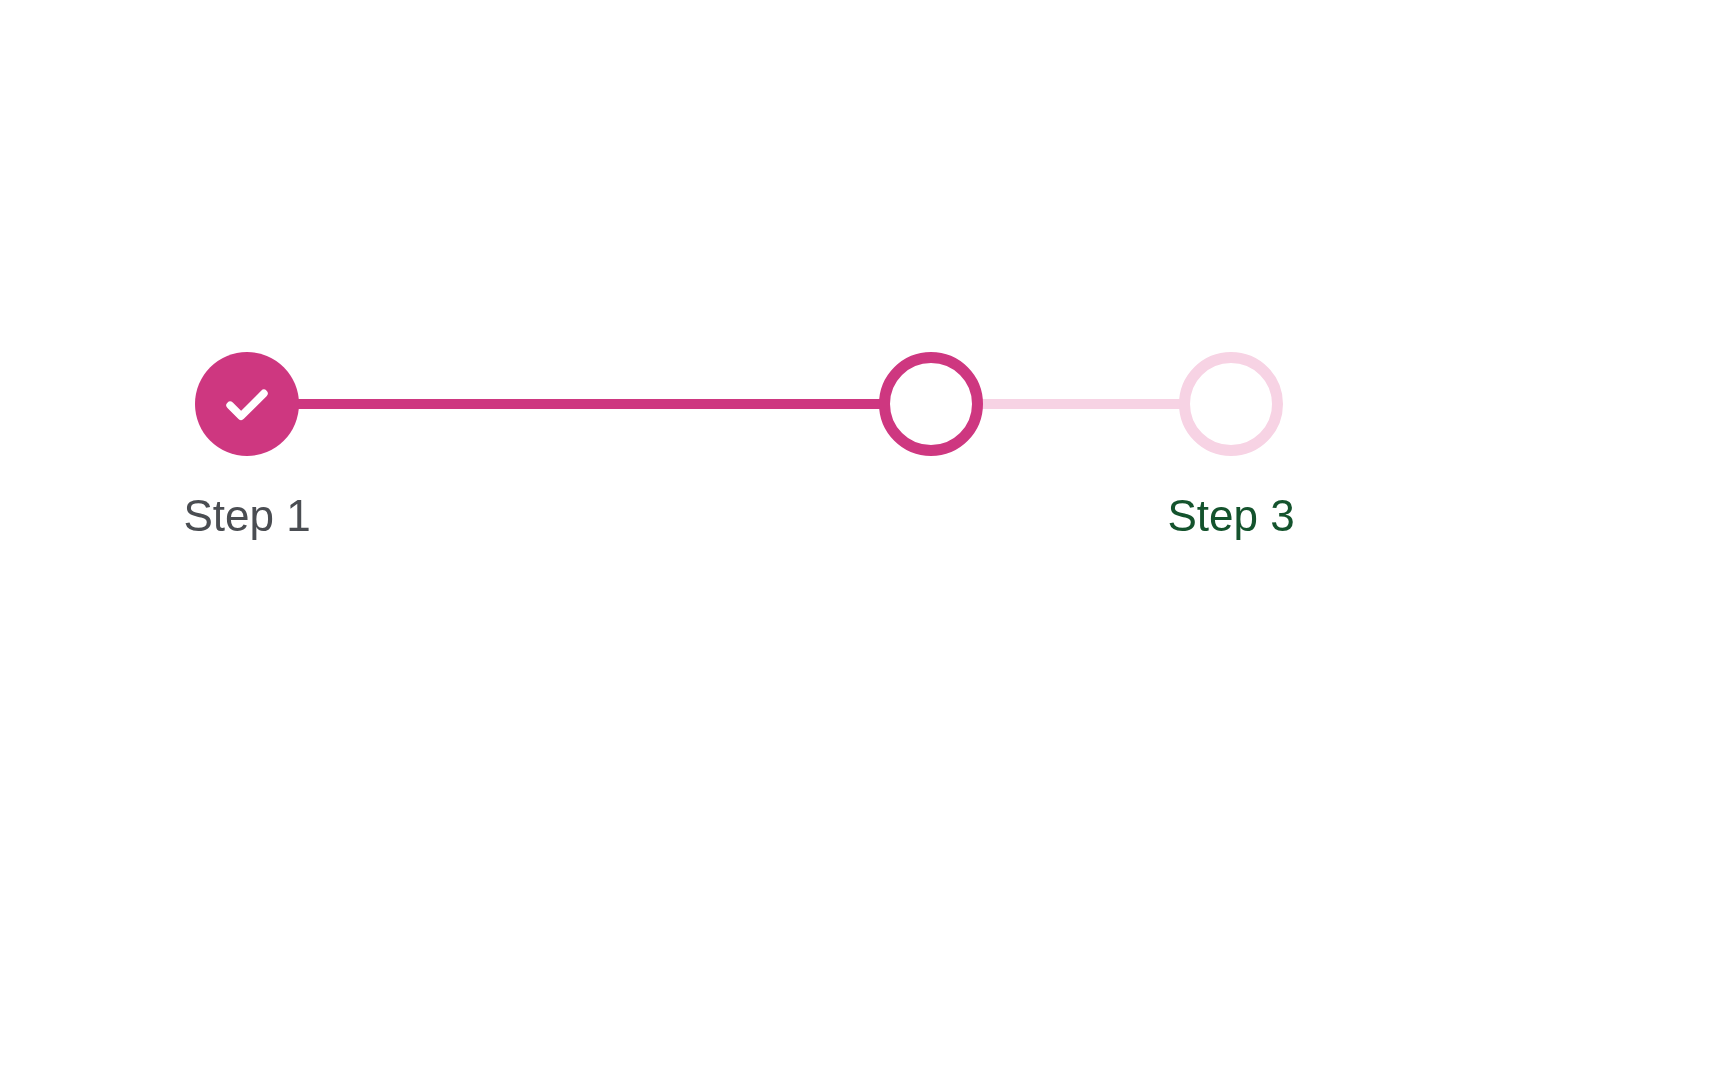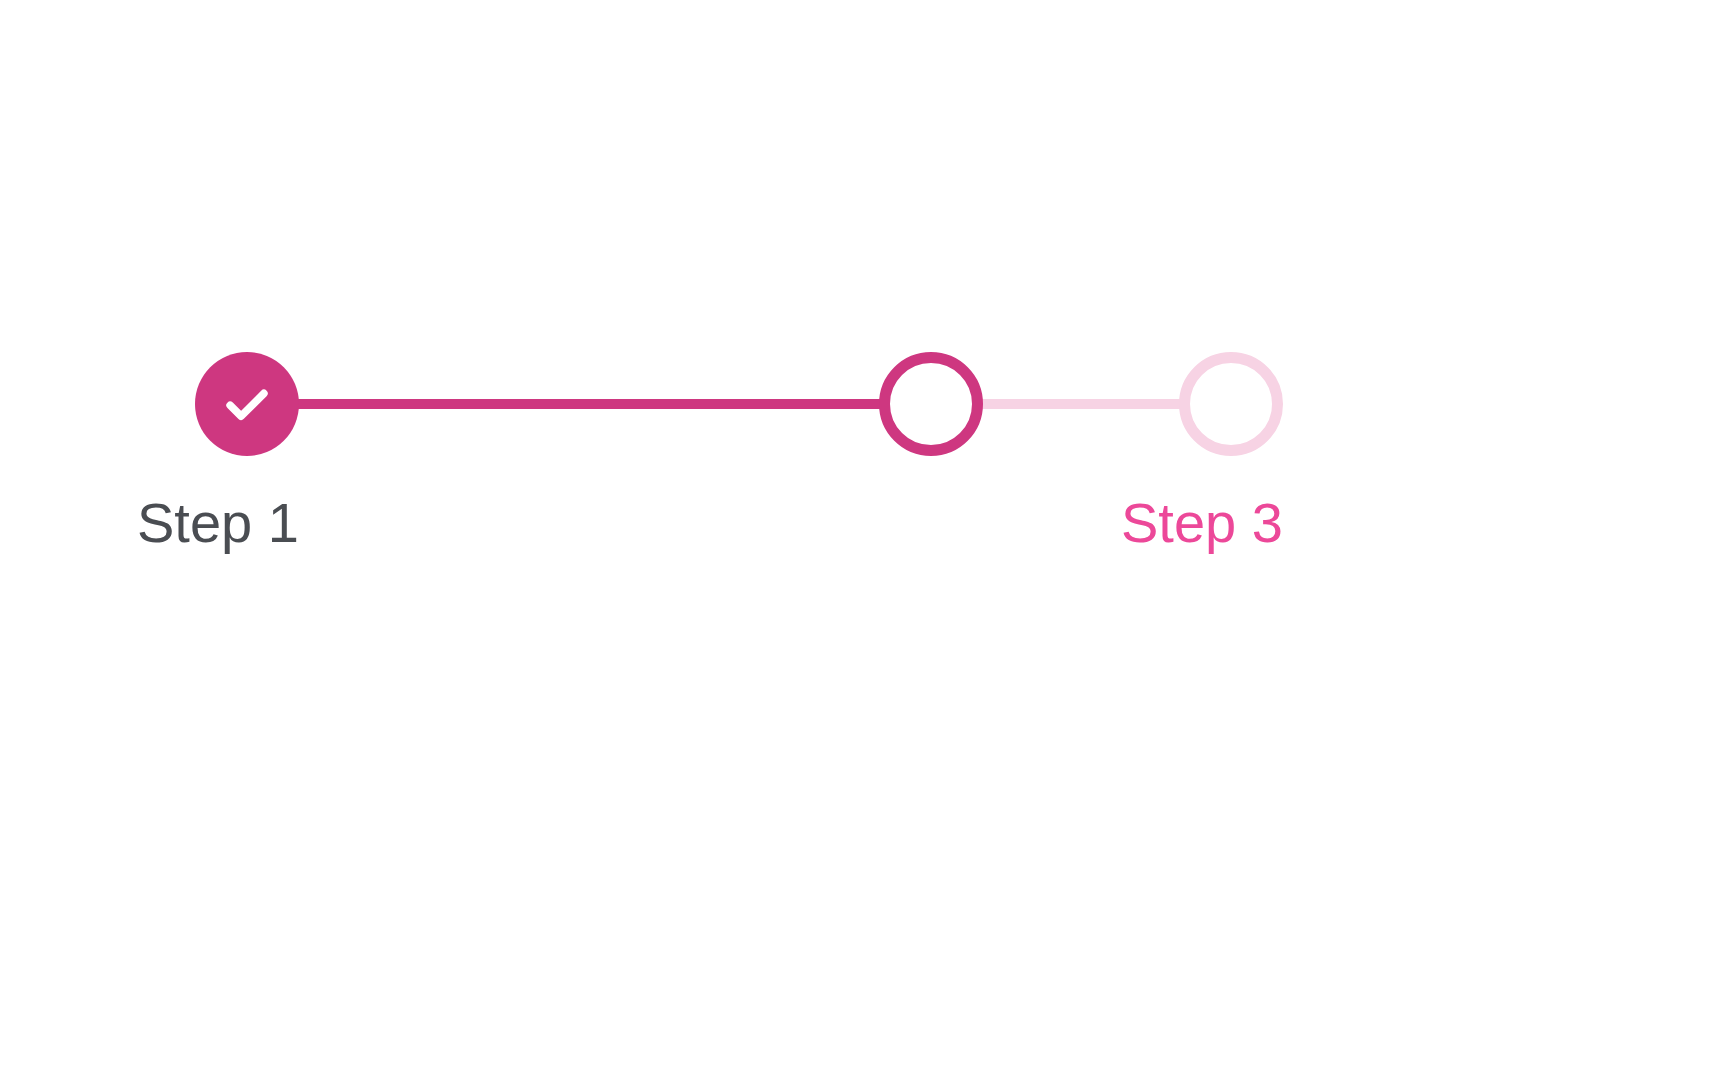--- a/index.html
+++ b/index.html
@@ -80,21 +80,22 @@
     position: absolute;
     left: 0;
     top: 0;
     width: 100%;
     height: 220px;
   }
   .label {
     position: absolute;
     top: 140px;
     width: 220px;
-    font-size: 56px;
+    text-align: center;
+    font-size: 44px;
     line-height: 1.1;
     color: #4a4d52;
     white-space: nowrap;
   }
   .label-0 { left: -58px; }
   .label-1 { left: 626px; }
   .label-2 { left: 926px; }
 </style>
 </head>
 <body style="background: rgb(255, 255, 255);">
@@ -114,16 +115,16 @@
     </div>
 
     <div class="node node-1 node-ring" style="border-color: rgb(206, 55, 128); background: rgb(255, 255, 255);"></div>
 
     <div class="node node-2 node-ring" style="border-color: rgb(247, 211, 228); background: rgb(255, 255, 255);"></div>
 
   </div>
 
   <div class="labels">
     <div class="label label-0" style="color: rgb(74, 77, 82);">Step 1</div>
-    <div class="label label-2" style="color: #ec4899;">Step 3</div>
+    <div class="label label-2" style="color: #14532d;">Step 3</div>
   </div>
 
 </div>
 
 </body></html>

